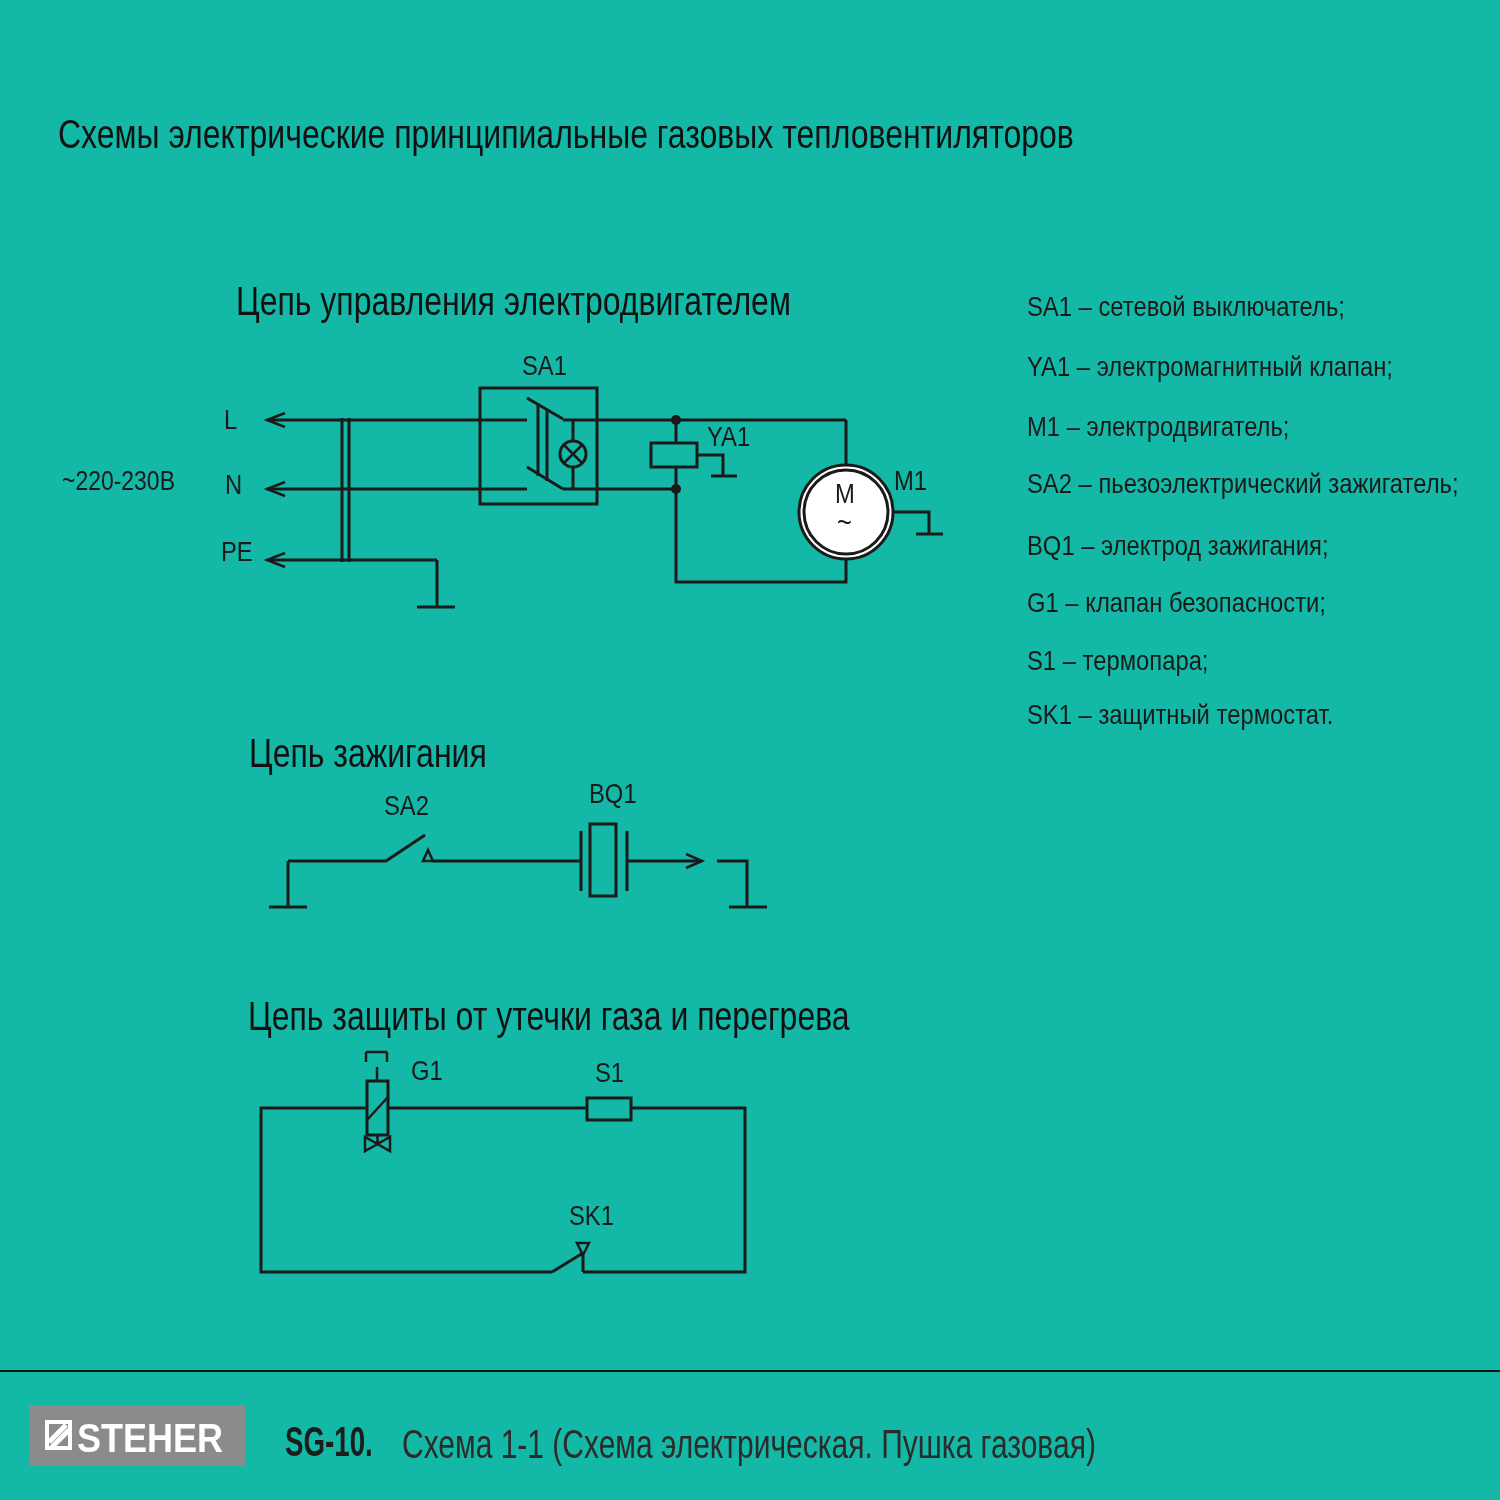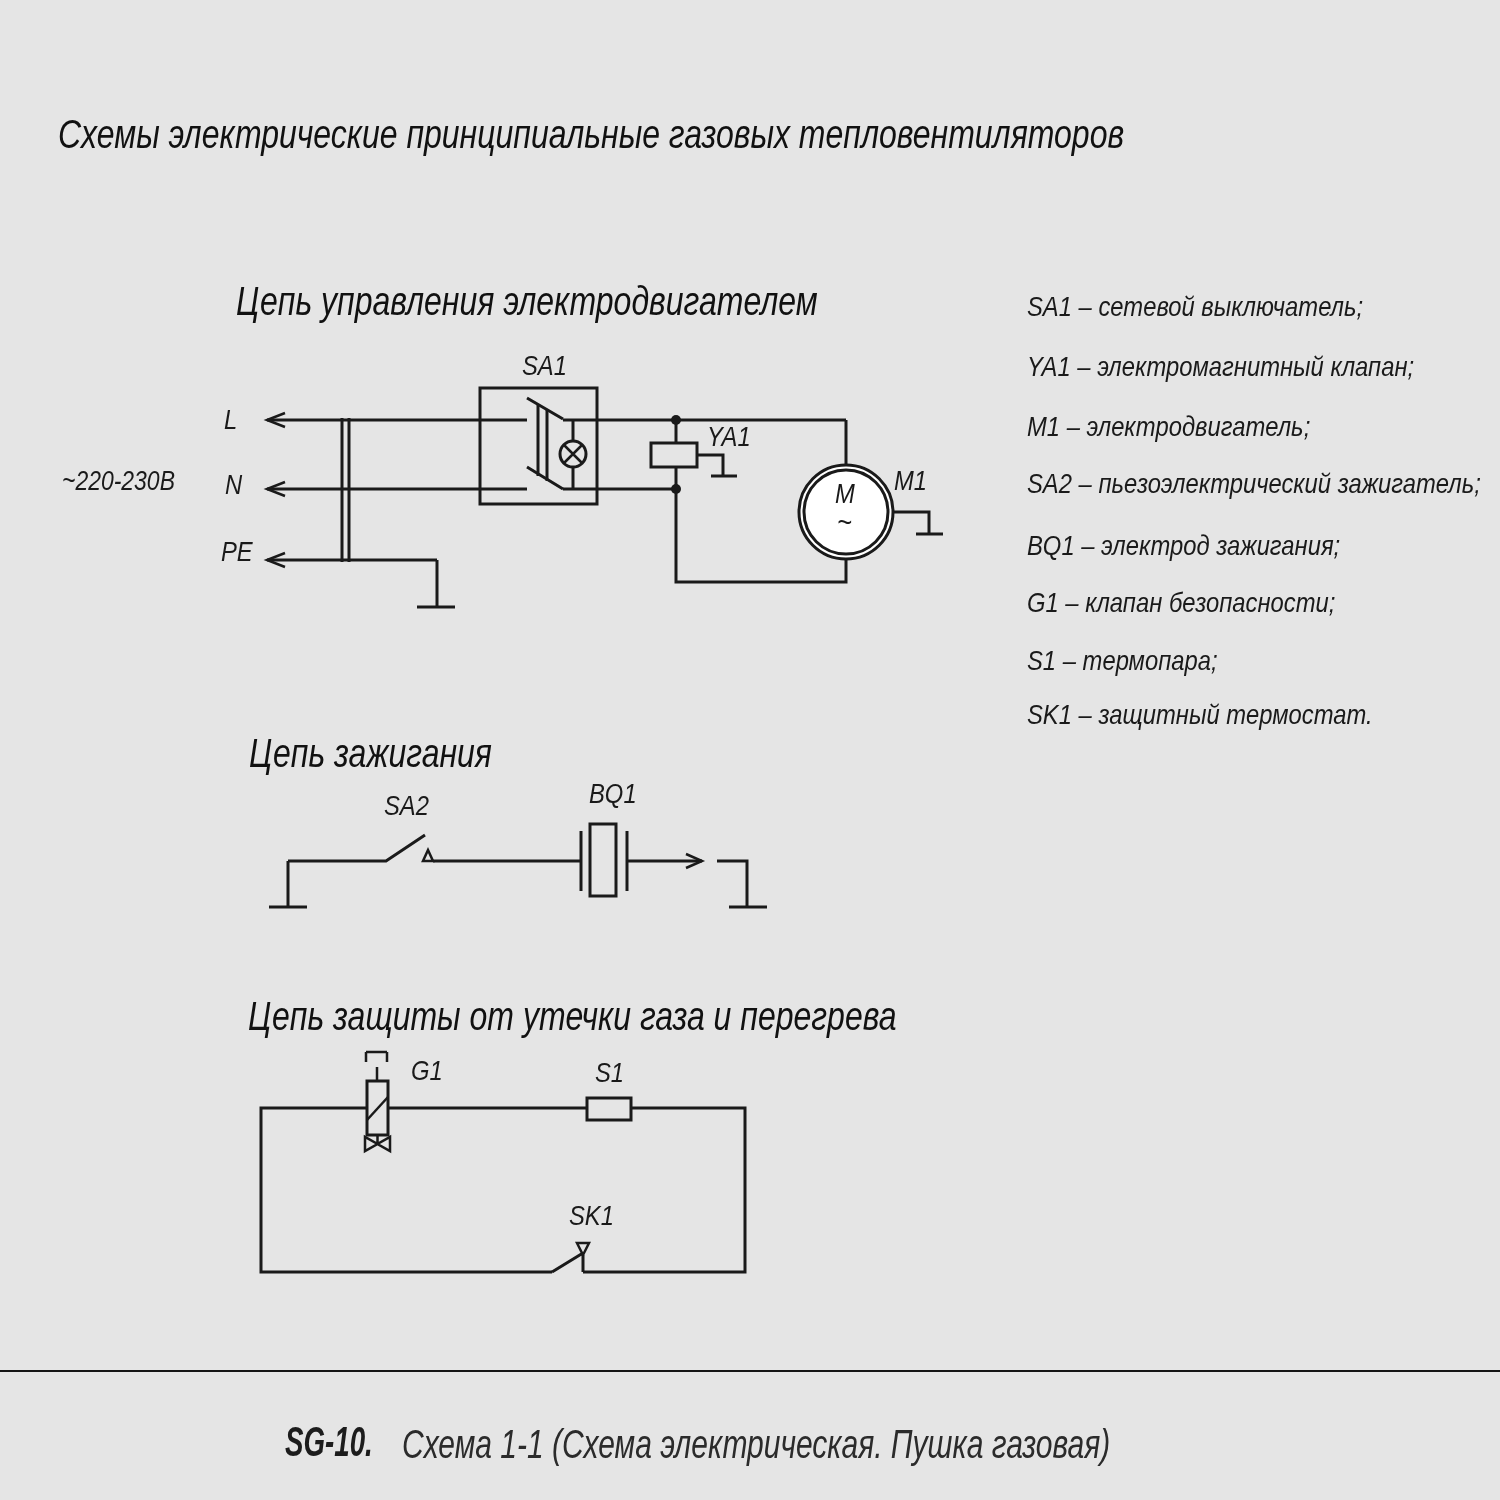--- a/index.html
+++ b/index.html
@@ -1,18 +1,18 @@
 <!DOCTYPE html>
 <html><head>
 <meta charset="utf-8">
 <style>
   html,body { margin:0; padding:0; background:#ffffff; }
   .page {
-    position:relative; width:1500px; height:1500px; background:#e5e5e5;
-    font-family:"Liberation Sans", sans-serif; color:#1a1a1a; overflow:hidden;font-style:italic;
+    position:relative; width:1500px; height:1500px; background:#14b8a6;
+    font-family:"Liberation Sans", sans-serif; color:#1a1a1a; overflow:hidden;
   }
   svg.drawing { position:absolute; left:0; top:0; }
   .lbl {
     position:absolute; font-size:28px; color:#1a1a1a; white-space:nowrap;
     transform:scaleX(0.85); transform-origin:0 0; line-height:1;
   }
   .title-main {
     position:absolute; left:58px; top:114px; font-size:40px; color:#111;
     transform:scaleX(0.8); transform-origin:0 0; white-space:nowrap; line-height:1;
   }
@@ -137,16 +137,23 @@
     <div class="legend-item" style="top:353px">YA1 – электромагнитный клапан;</div>
     <div class="legend-item" style="top:413px">M1 – электродвигатель;</div>
     <div class="legend-item" style="top:470px">SA2 – пьезоэлектрический зажигатель;</div>
     <div class="legend-item" style="top:532px">BQ1 – электрод зажигания;</div>
     <div class="legend-item" style="top:589px">G1 – клапан безопасности;</div>
     <div class="legend-item" style="top:647px">S1 – термопара;</div>
     <div class="legend-item" style="top:701px">SK1 – защитный термостат.</div>
   </div>
 
   <div class="footer-divider"></div>
+  <div class="logo">
+    <svg width="27" height="30" viewBox="0 0 27 30">
+      <rect x="2" y="2" width="23" height="26" fill="none" stroke="#ffffff" stroke-width="4"></rect>
+      <path d="M4,22 L21,5 M7,27 L24,10" stroke="#ffffff" stroke-width="5" fill="none"></path>
+    </svg>
+    <span class="brand">STEHER</span>
+  </div>
   <div class="footer-model">SG-10.</div>
   <div class="footer-desc">Схема 1-1 (Схема электрическая. Пушка газовая)</div>
 
 </div>
 
 </body></html>

